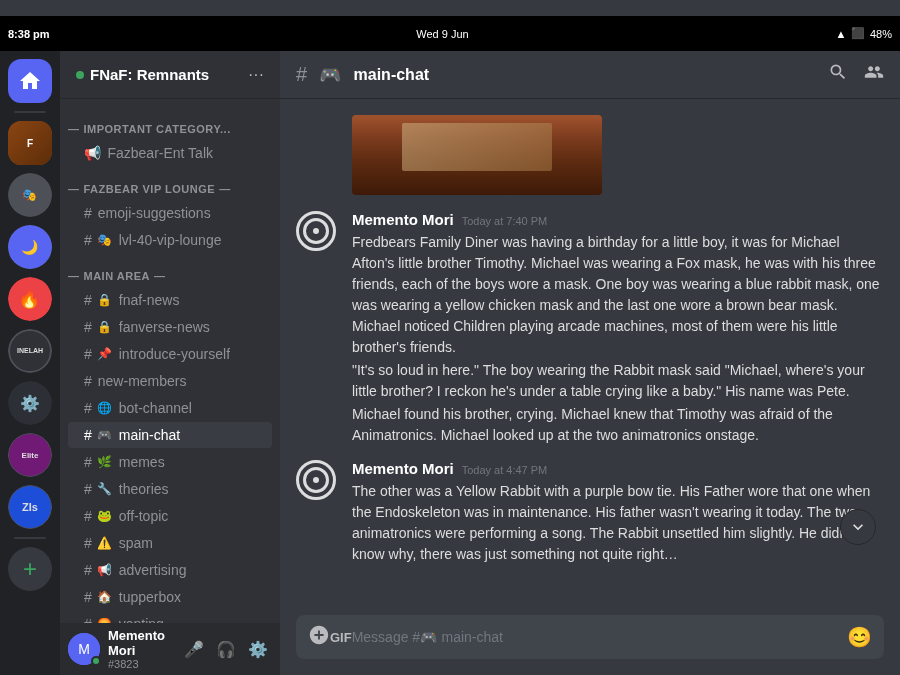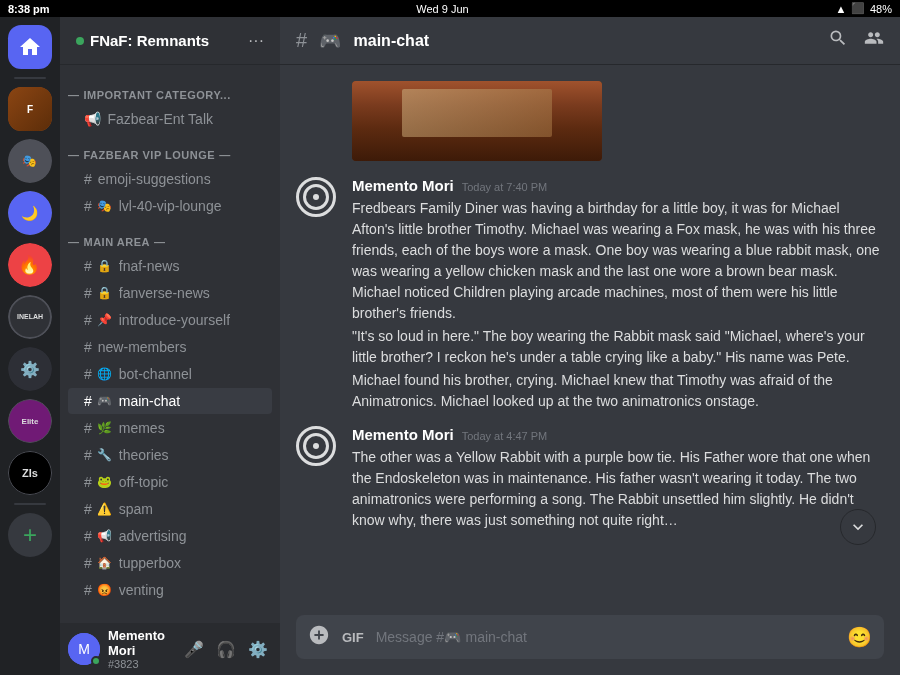--- a/index.html
+++ b/index.html
@@ -17,22 +17,23 @@
 
     
     .status-bar {
       background: #000;
       color: #fff;
       font-size: 11px;
       display: flex;
       justify-content: space-between;
       align-items: center;
       padding: 2px 8px;
-      height: 17px;
-      flex-shrink: 0;
+      height: 35px;
+      flex-shrink: 0;
+      margin-top: 16px;
     }
     .status-bar-left { font-weight: 600; }
     .status-bar-right { display: flex; align-items: center; gap: 5px; font-size: 11px; }
 
     
     .app-layout {
       display: flex;
       flex: 1;
       overflow: hidden;
     }
@@ -335,21 +336,21 @@
     .message-input-area {
       padding: 0 16px 16px 16px;
       flex-shrink: 0;
     }
     .message-input-container {
       background: #40444b;
       border-radius: 8px;
       display: flex;
       align-items: center;
       padding: 0 12px;
-      gap: 12px;
+      gap: 0;
       min-height: 44px;
     }
     .input-btn {
       color: #b9bbbe;
       cursor: pointer;
       font-size: 20px;
       flex-shrink: 0;
     }
     .message-input {
       flex: 1;
@@ -424,21 +425,21 @@
       <div style="width:44px;height:44px;border-radius:50%;background:#2d2f36;display:flex;align-items:center;justify-content:center;">
         <span style="color:#dcddde;font-size:16px;">⚙️</span>
       </div>
     </div>
     <div class="server-icon">
       <div style="width:44px;height:44px;border-radius:50%;background:#701a75;display:flex;align-items:center;justify-content:center;border:1px solid #4e5058;">
         <span style="color:#dcddde;font-size:8px;font-weight:bold;">Elite</span>
       </div>
     </div>
     <div class="server-icon">
-      <div style="width:44px;height:44px;border-radius:50%;background:#000000;display:flex;align-items:center;justify-content:center;border:1px solid #4e5058;">
+      <div style="width:44px;height:44px;border-radius:50%;background:#1d4ed8;display:flex;align-items:center;justify-content:center;border:1px solid #4e5058;">
         <span style="color:#dcddde;font-size:11px;font-weight:bold;">ZIs</span>
       </div>
     </div>
     <div class="server-divider"></div>
     <div class="server-add">+</div>
   </div>
 
   <div class="channel-sidebar">
     <div class="channel-sidebar-header">
       <div class="server-name">

